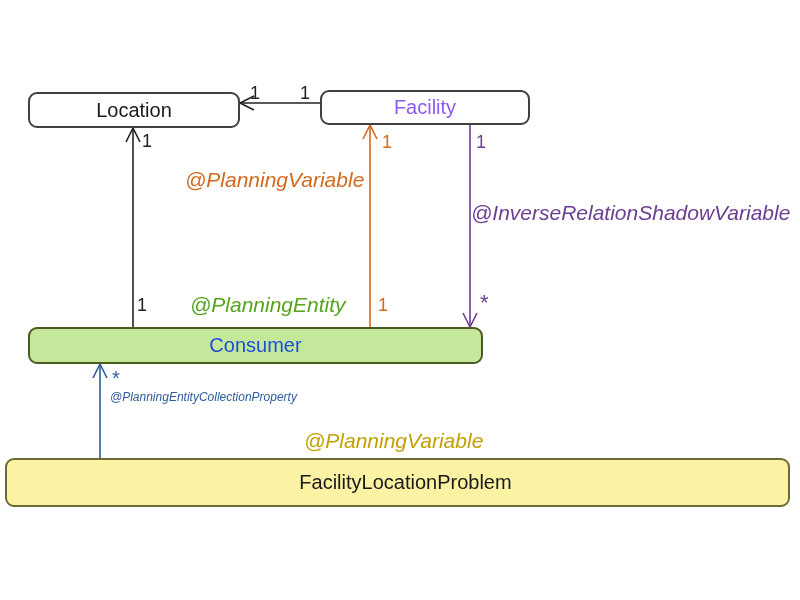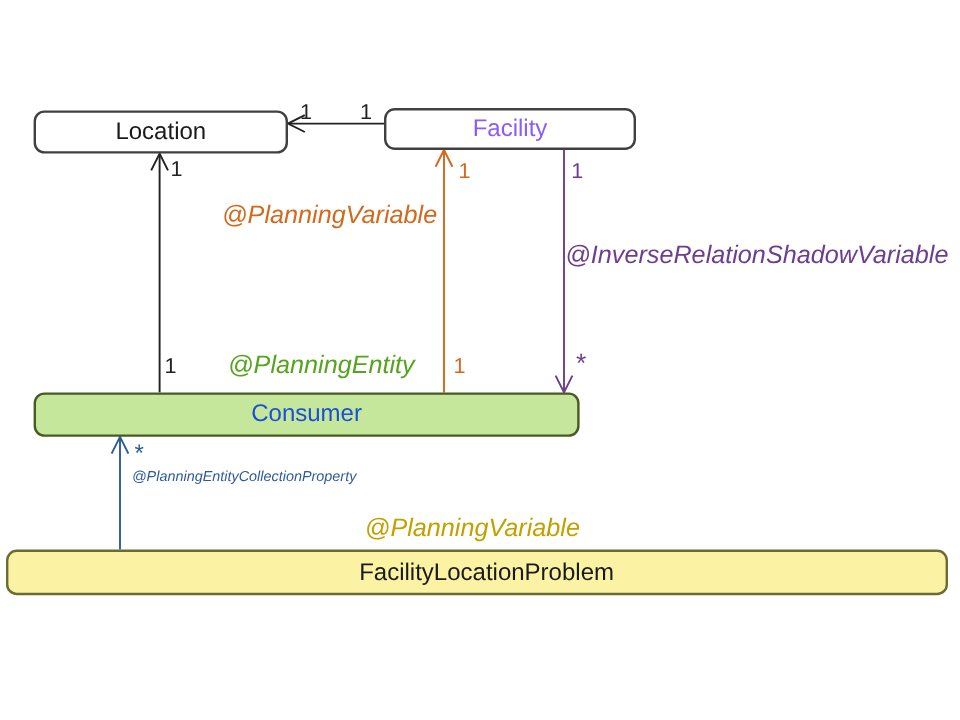--- a/index.html
+++ b/index.html
@@ -89,21 +89,21 @@
   </div>
 
   <div class="uml-box" style="left: 320px; top: 90px; width: 210px; height: 35px; background-color: rgb(255, 255, 255); border-color: rgb(64, 64, 64);">
     <span class="box-label" style="color: #8b5cf6;">Facility</span>
   </div>
 
   <div class="uml-box" style="left: 28px; top: 327px; width: 455px; height: 37px; background-color: rgb(197, 231, 156); border-color: rgb(74, 90, 32);">
     <span class="box-label" style="color: #1d4ed8;">Consumer</span>
   </div>
 
-  <div class="uml-box" style="left: 5px; top: 458px; width: 785px; height: 38px; background-color: rgb(251, 242, 163); border-color: rgb(107, 107, 51); padding-left: 16px;">
+  <div class="uml-box" style="left: 5px; top: 458px; width: 785px; height: 49px; background-color: rgb(251, 242, 163); border-color: rgb(107, 107, 51); padding-left: 16px;">
     <span class="box-label" style="color: rgb(26, 26, 26);">FacilityLocationProblem</span>
   </div>
 
   <span class="mult" style="left: 250px; top: 84px; color: rgb(34, 34, 34);">1</span>
 
   <span class="mult" style="left: 300px; top: 84px; color: rgb(34, 34, 34);">1</span>
 
   <span class="mult" style="left: 142px; top: 132px; color: rgb(34, 34, 34);">1</span>
 
   <span class="mult" style="left: 137px; top: 296px; color: rgb(34, 34, 34);">1</span>

